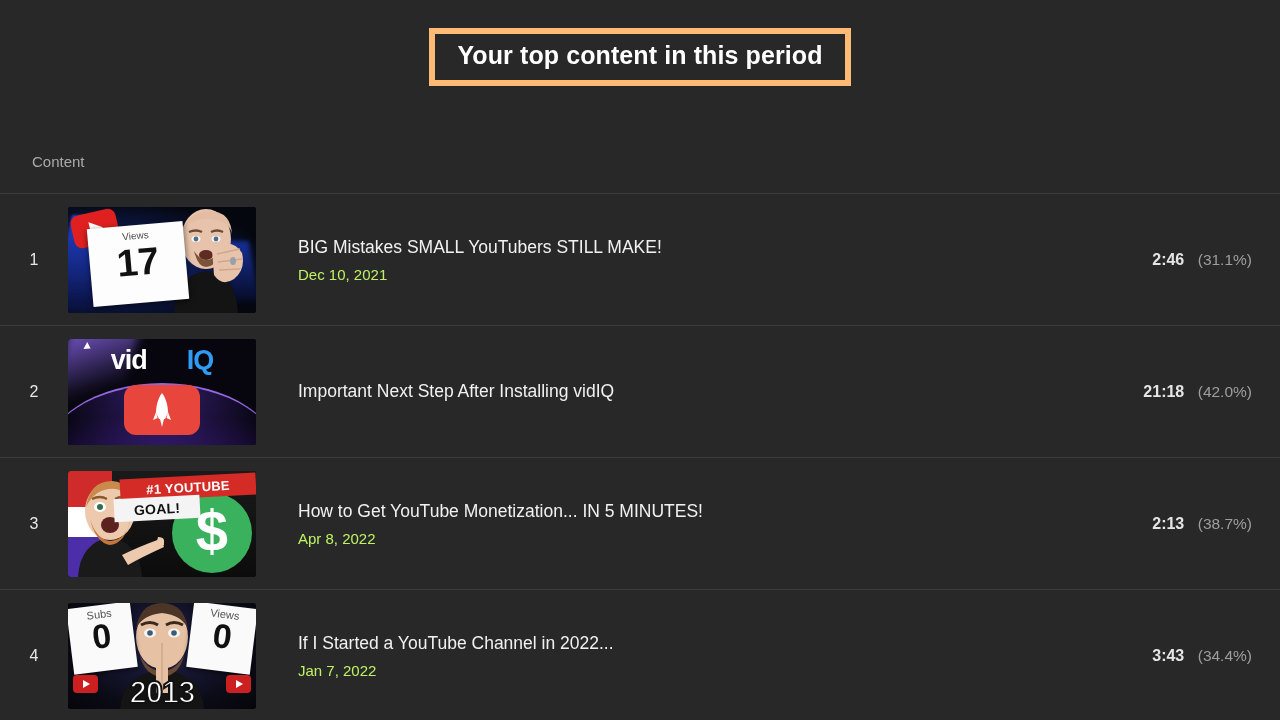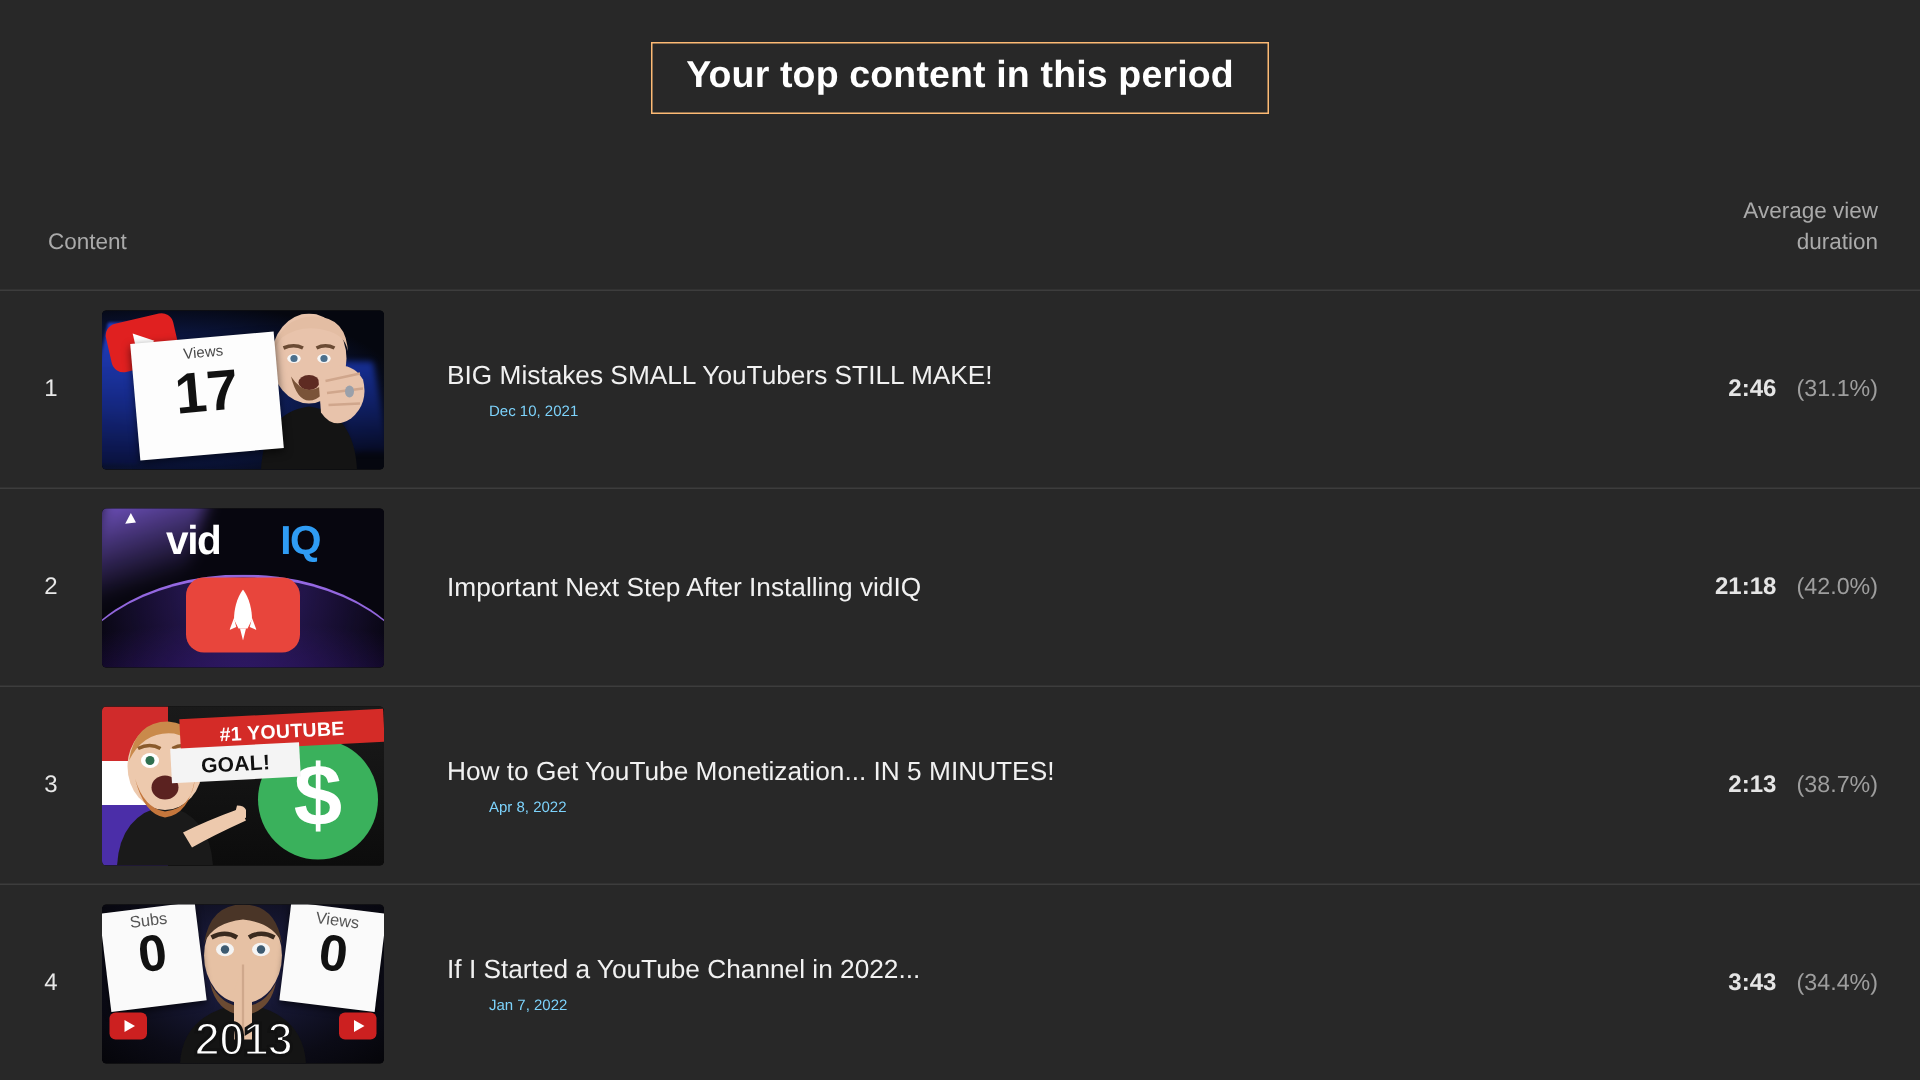--- a/index.html
+++ b/index.html
@@ -10,21 +10,21 @@
     overflow: hidden;
   }
   .page { position: relative; width: 1280px; height: 720px; background: #282828; }
 
   
   .title-wrap {
     position: absolute; top: 28px; left: 0; width: 1280px;
     display: flex; justify-content: center;
   }
   .title-box {
-    border: 1px solid #fdba74;
+    border: 6px solid #fdba74;
     padding: 7px 22px 10px 22px;
     background: #282828;
   }
   .title-text {
     font-size: 25px; font-weight: bold; color: #ffffff;
     letter-spacing: 0.1px; line-height: 1.15;
     white-space: nowrap;
   }
 
   
@@ -55,21 +55,21 @@
   .thumb-cell { flex: 0 0 212px; display: flex; align-items: center; }
   .thumb {
     position: relative; width: 188px; height: 106px;
     border-radius: 3px; overflow: hidden; background: #000;
   }
   .info { flex: 1 1 auto; padding-left: 18px; min-width: 0; }
   .vid-title {
     color: #f1f1f1; font-size: 17.5px; line-height: 1.3;
     white-space: nowrap; overflow: hidden;
   }
-  .vid-date { color: #7dd3fc; font-size: 10px; margin-top: 7px; margin-left: 28px; }
+  .vid-date { color: #bef264; font-size: 15px; margin-top: 7px; }
   .metric {
     flex: 0 0 200px; text-align: right; white-space: nowrap;
   }
   .metric .dur { color: #e5e5e5; font-size: 16px; font-weight: bold; }
   .metric .pct { color: #9e9e9e; font-size: 15.5px; margin-left: 9px; }
 
   
   .t1-bg {
     position: absolute; inset: 0;
     background:
@@ -234,24 +234,20 @@
   <div class="title-wrap">
     <div class="title-box">
       <div class="title-text">Your top content in this period</div>
     </div>
   </div>
 
   <div class="table">
 
     <div class="thead">
       <div class="th-content">Content</div>
-      <div class="th-metric">
-        <div>Average view</div>
-        <div>duration</div>
-      </div>
     </div>
 
     <div class="row">
       <div class="rank">1</div>
       <div class="thumb-cell">
         <div class="thumb">
           <div class="t1-bg"></div>
           <div class="t1-streak"></div>
           <div class="t1-streak2"></div>
           <svg class="t1-person" viewBox="0 0 96 104">

